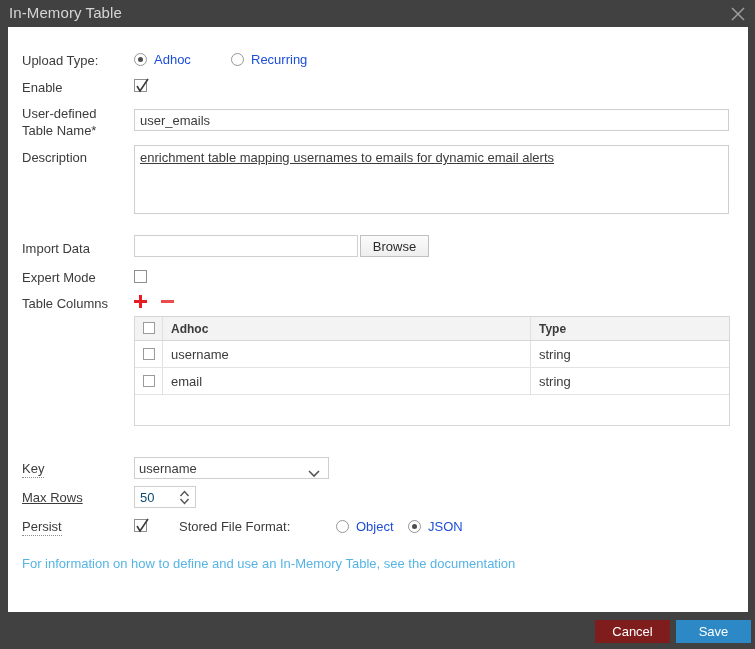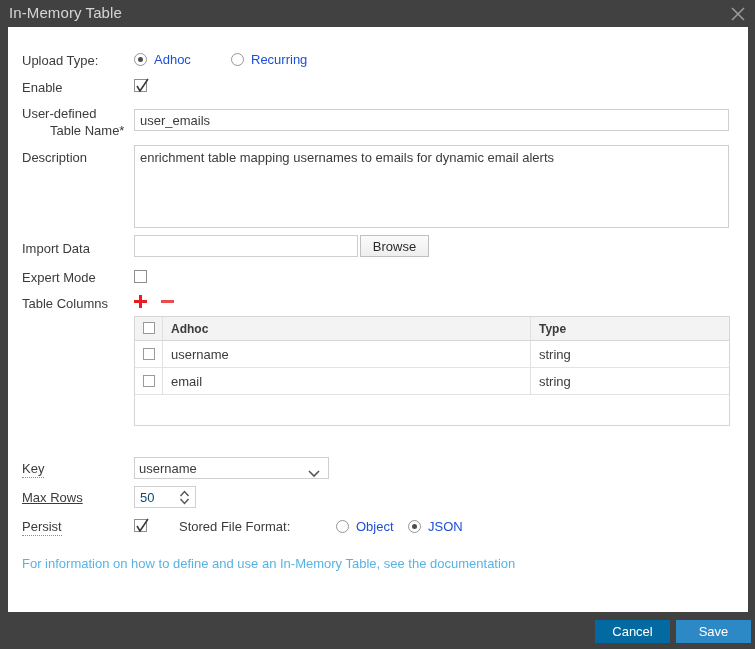--- a/index.html
+++ b/index.html
@@ -64,21 +64,21 @@
     height: 23px;
     font-size: 13px;
     font-family: "Liberation Sans", sans-serif;
     border: none;
     cursor: pointer;
     color: #ffffff;
     line-height: 23px;
     text-align: center;
     padding: 0;
   }
-  .btn-cancel { right: 85px; width: 75px; background: #0369a1; }
+  .btn-cancel { right: 85px; width: 75px; background: #7f1d1d; }
   .btn-save   { right: 4px;  width: 75px; background: #2c89c6; }
 
   
   .row-label {
     position: absolute;
     font-size: 13px;
     color: #3b3b3b;
     white-space: nowrap;
   }
   .hint-label {
@@ -281,25 +281,25 @@
     <div class="radio-text" style="left:243px; top:25px;">Recurring</div>
 
     <div class="row-label" style="left:14px; top:53px;">Enable</div>
     <div class="cbox checked" style="left:126px; top:52px;">
       <svg width="15" height="17" viewBox="0 0 15 17">
           <polyline points="2,8 5,13 13,1" fill="none" stroke="#3b3b3b" stroke-width="1.6"></polyline>
         </svg>
     </div>
 
     <div class="row-label" style="left:14px; top:79px;">User-defined</div>
-    <div class="row-label" style="left:14px; top:96px;margin-left:28px;">Table Name*</div>
+    <div class="row-label" style="left:14px; top:96px;">Table Name*</div>
     <input class="txt" style="left: 126px; top: 82px; width: 595px; height: 22px;" value="user_emails">
 
     <div class="row-label" style="left:14px; top:123px;">Description</div>
-    <textarea class="txt" style="left: 126px; top: 118px; width: 595px; height: 83px;">enrichment table mapping usernames to emails for dynamic email alerts</textarea>
+    <textarea class="txt" style="left: 126px; top: 118px; width: 595px; height: 69px; text-decoration: underline;">enrichment table mapping usernames to emails for dynamic email alerts</textarea>
 
     <div class="row-label" style="left:14px; top:214px;">Import Data</div>
     <input class="txt" style="left: 126px; top: 208px; width: 224px; height: 22px;" value="">
     <button class="browse-btn" style="left:352px; top:208px; width:69px; height:22px;">Browse</button>
 
     <div class="row-label" style="left:14px; top:243px;">Expert Mode</div>
     <div class="cbox" style="left:126px; top:243px;"></div>
 
     <div class="row-label" style="left:14px; top:269px;">Table Columns</div>
     <div class="pm-icon" style="left:125px; top:267px;">

